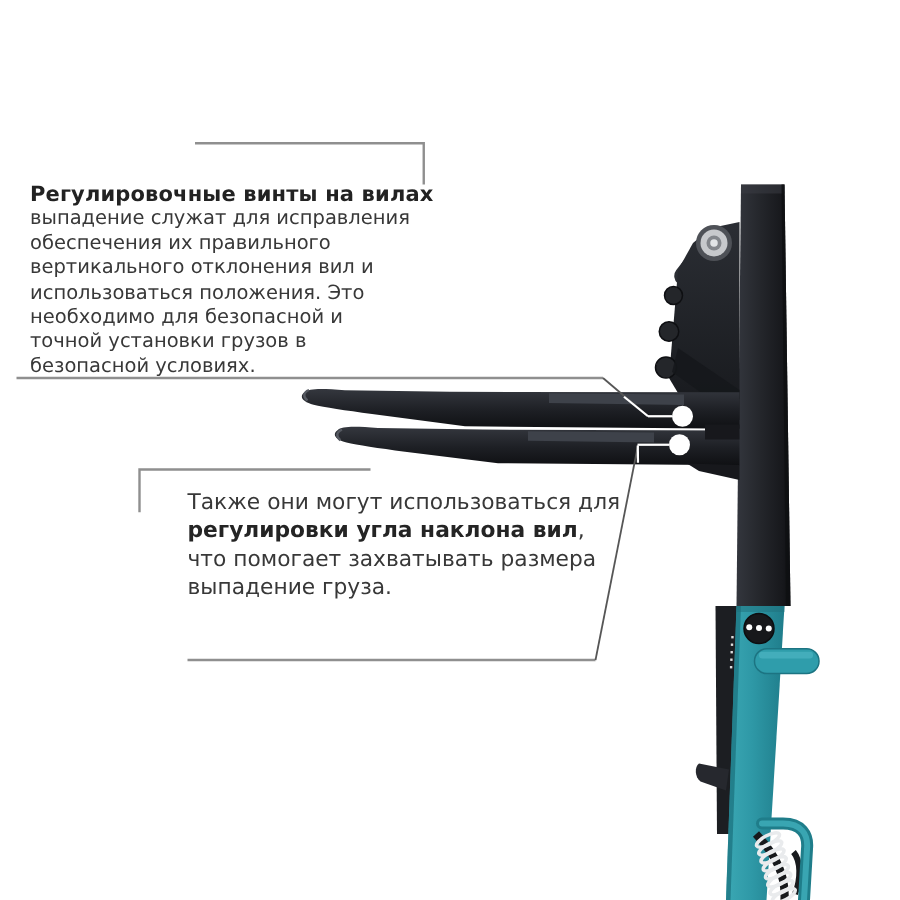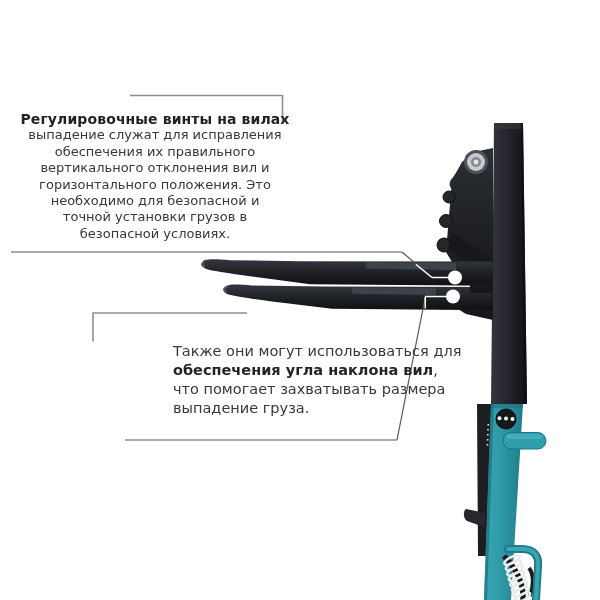--- a/index.html
+++ b/index.html
@@ -3,23 +3,23 @@
 <meta charset="utf-8">
 <style>
   html,body{margin:0;padding:0;background:#ffffff;}
   .canvas{
     position:relative;width:600px;height:600px;background:#ffffff;overflow:hidden;
     font-family:"DejaVu Sans","Liberation Sans",sans-serif;color:#383838;
   }
   .figure-svg{position:absolute;left:0;top:0;width:600px;height:600px;}
   .ann{position:absolute;}
   .ann .ln{white-space:nowrap;}
-  .ann1{left:20px;top:111px;width:270px;font-size:13px;line-height:16.4px;text-align:center;}
+  .ann1{left:20px;top:122px;width:270px;font-size:13px;line-height:16.4px;}
   .ann1 .title{font-size:14px;font-weight:bold;color:#222222;letter-spacing:.1px;}
-  .ann2{left:125px;top:342px;width:310px;font-size:14.5px;line-height:19px;margin-left:48px;}
+  .ann2{left:125px;top:326px;width:310px;font-size:14.5px;line-height:19px;}
   .ann2 .b{font-weight:bold;color:#242424;}
 </style>
 </head>
 <body>
 
 <div class="canvas">
 
   <svg class="figure-svg" viewBox="0 0 600 600" aria-hidden="true">
     <defs>
       <linearGradient id="gMast" x1="0" y1="0" x2="1" y2="0">
@@ -146,26 +146,26 @@
       <circle cx="455" cy="277.5" r="7" fill="#ffffff"></circle>
       <circle cx="453" cy="296.5" r="7" fill="#ffffff"></circle>
     </g>
   </svg>
 
   <div class="ann ann1">
     <div class="ln title">Регулировочные винты на вилах</div>
     <div class="ln">выпадение служат для исправления</div>
     <div class="ln">обеспечения их правильного</div>
     <div class="ln">вертикального отклонения вил и</div>
-    <div class="ln">горизонтального положения. Это</div>
+    <div class="ln">использоваться положения. Это</div>
     <div class="ln">необходимо для безопасной и</div>
     <div class="ln">точной установки грузов в</div>
     <div class="ln">безопасной условиях.</div>
   </div>
 
   <div class="ann ann2">
     <div class="ln">Также они могут использоваться для</div>
-    <div class="ln"><span class="b">обеспечения угла наклона вил</span><span>,</span></div>
+    <div class="ln"><span class="b">регулировки угла наклона вил</span><span>,</span></div>
     <div class="ln">что помогает захватывать размера</div>
     <div class="ln">выпадение груза.</div>
   </div>
 
 </div>
 
 </body></html>

